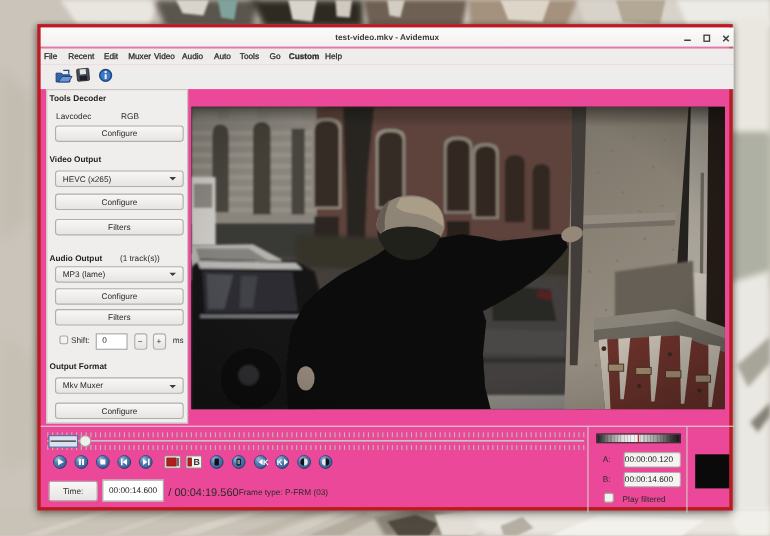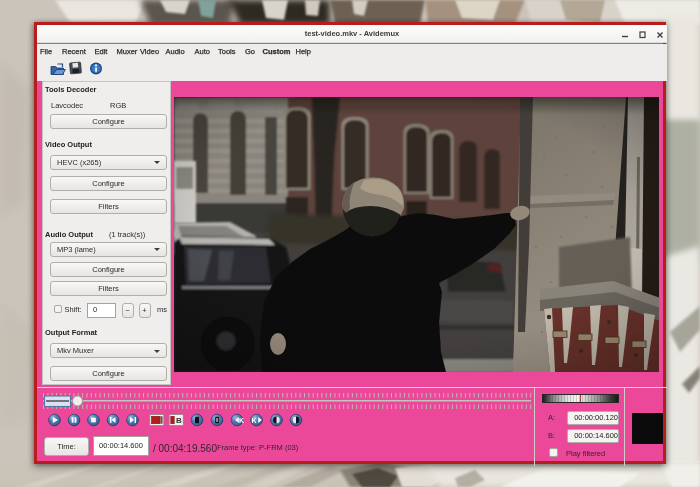--- a/index.html
+++ b/index.html
@@ -36,21 +36,21 @@
 #timefield { position:absolute; left:56px; top:411px; width:56px; height:20px;
   background:#fff; border:1px solid #a5a3a0; font-size:7.5px; color:#1a1a1a; text-align:center; line-height:18px; }
 #timetotal { position:absolute; left:116px; top:418px; font-size:10px; color:#2a2a2a; }
 #frametype { position:absolute; left:180px; top:418px; font-size:7.5px; color:#2a2a2a; }
 #volbar { position:absolute; left:505px; top:369px; width:77px; height:9px; border:1px solid #282828;
   background:linear-gradient(90deg,#1c1c1c 0%,#8a8a8a 14%,#e0e0e0 32%,#f6f6f6 46%,#cdcdcd 58%,#8f8f8f 74%,#3a3a3a 90%,#161616 100%); }
 #volbar .stripes { position:absolute; left:0; top:0; width:100%; height:100%;
   background:repeating-linear-gradient(90deg, rgba(30,30,30,0.18) 0 1px, rgba(255,255,255,0.0) 1px 3px); }
 #volmark { position:absolute; left:36.5px; top:0px; width:1.5px; height:7px; background:#b8342a; }
 .abfield { position:absolute; left:530px; width:52px; height:14px; background:#f4f3f1;
-  border:1px solid #b0aeaa; border-radius:2px; font-size:7.5px; color:#1a1a1a; text-align:right; line-height:12px; }
+  border:1px solid #b0aeaa; border-radius:2px; font-size:7.5px; color:#1a1a1a; text-align:left; line-height:12px; }
 .ablbl { position:absolute; left:511px; font-size:7.5px; color:#2a2a2a; }
 #pfcheck { position:absolute; left:512px; top:423px; width:9px; height:9px; background:#f4f3f1; border:1px solid #a8a6a2; border-radius:2px;}
 #pflbl { position:absolute; left:529px; top:424px; font-size:7.5px; color:#2a2a2a; }
 #blacksq { position:absolute; left:595px; top:388px; width:31px; height:31px; background:#0a0a0a; }
 .chk { position:absolute; width:8px; height:8px; background:#f4f3f1; border:1px solid #a8a6a2; border-radius:2px; }
 </style>
 </head>
 <body>
 <div id="stage">
 <svg id="bg" width="700" height="487" viewBox="0 0 700 487">

